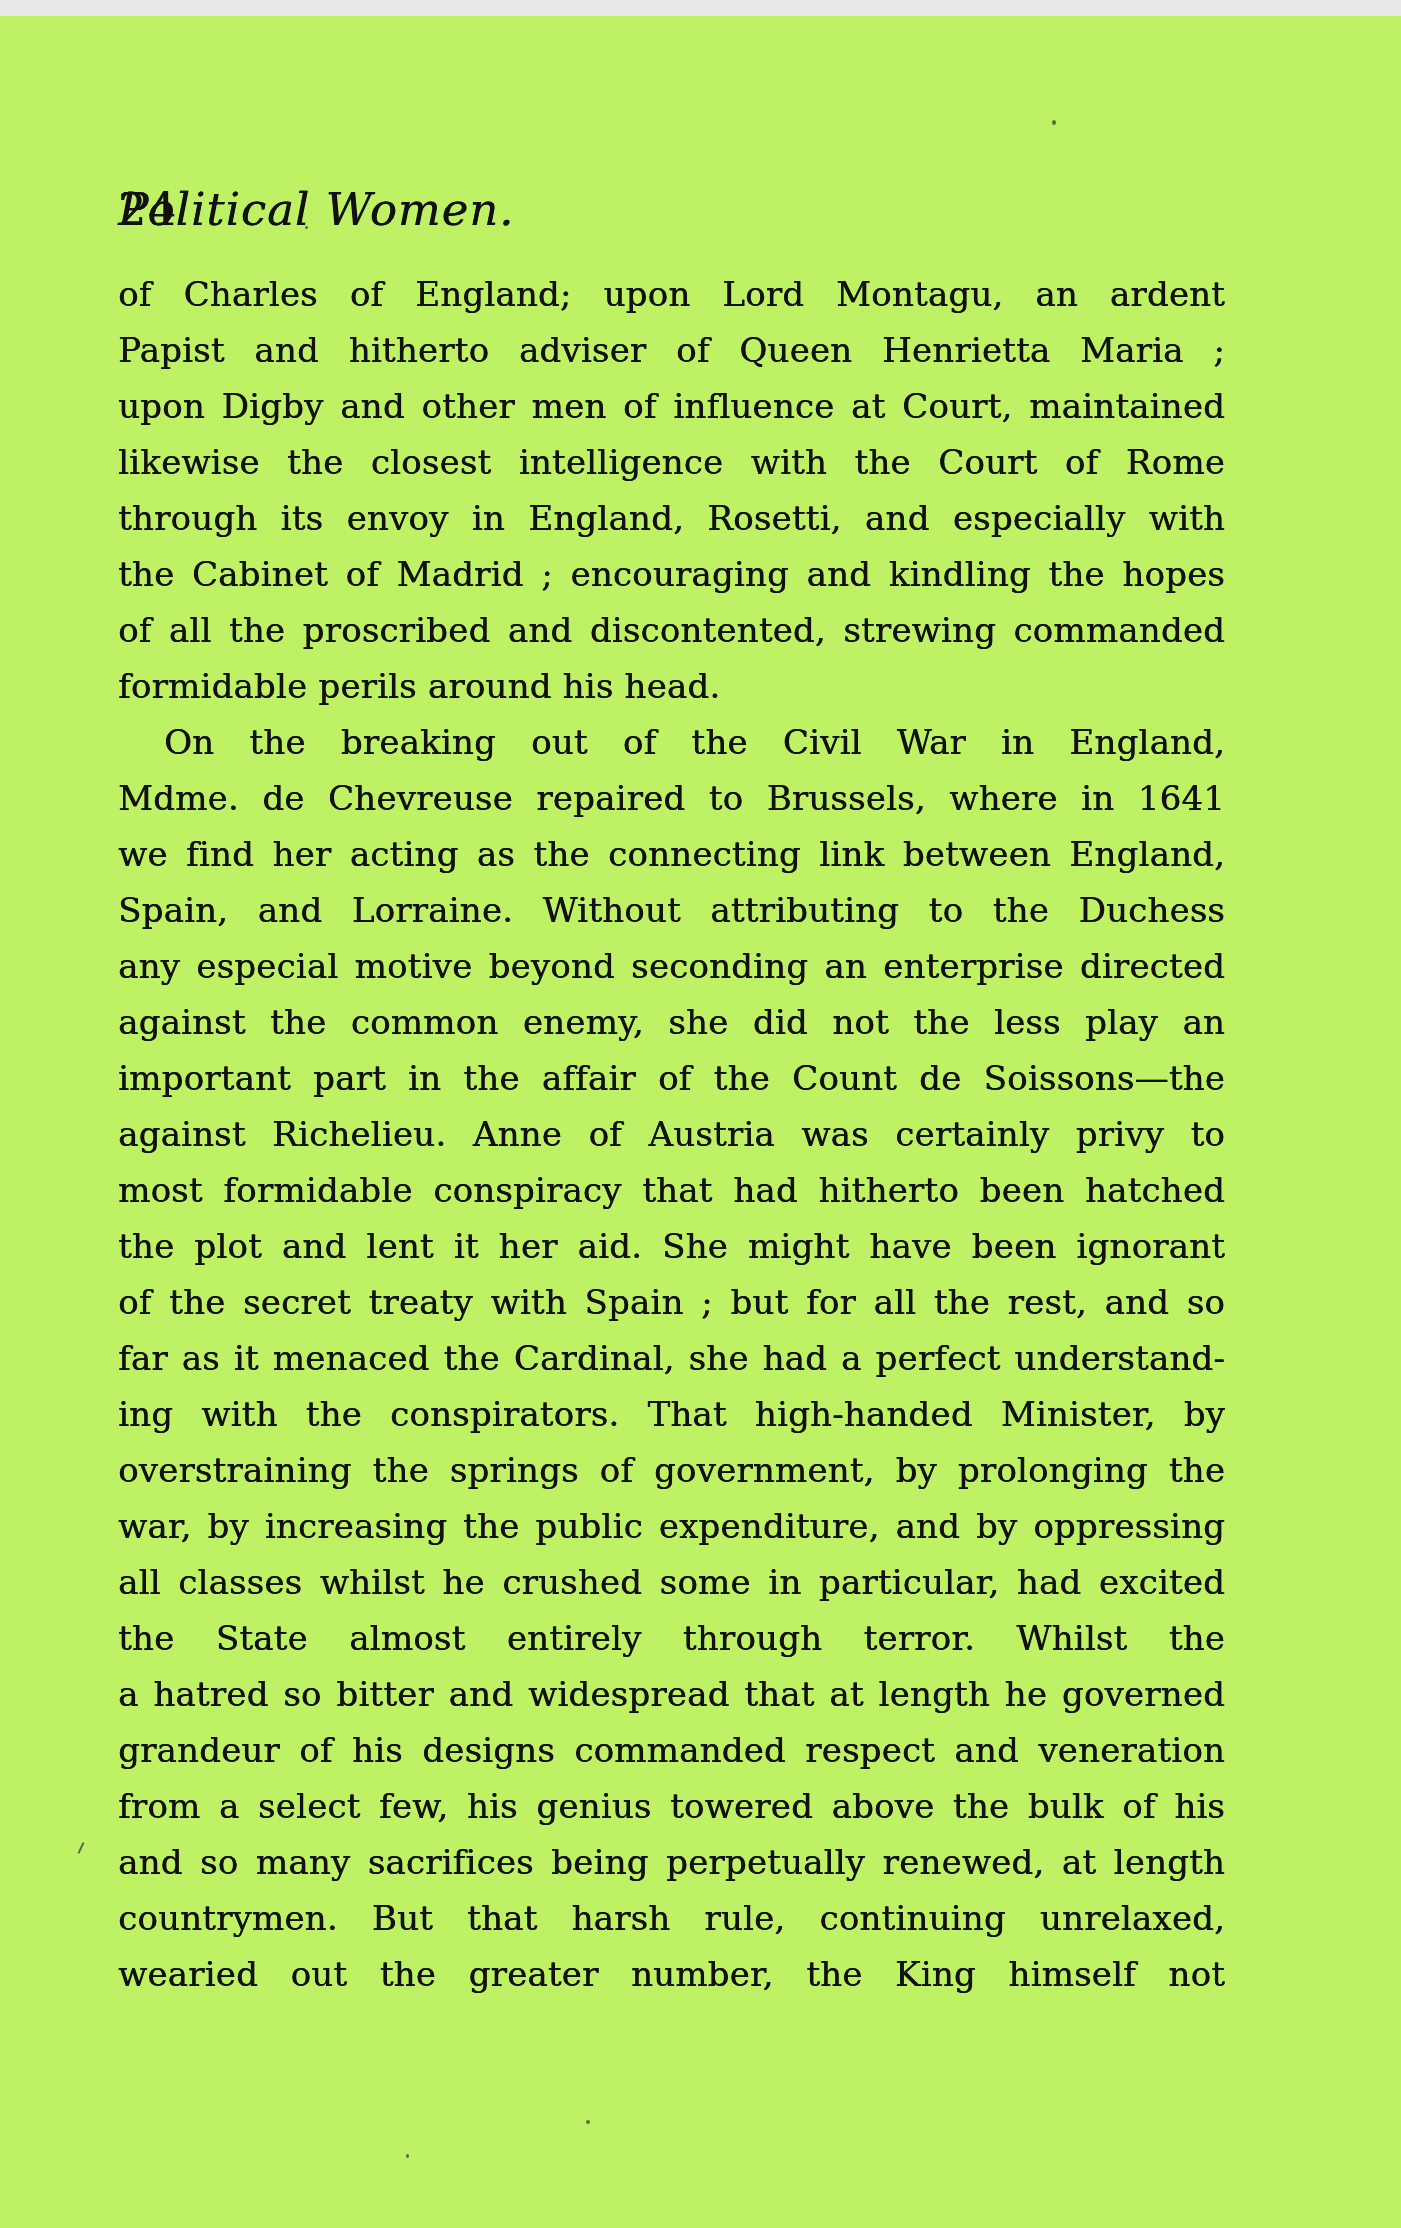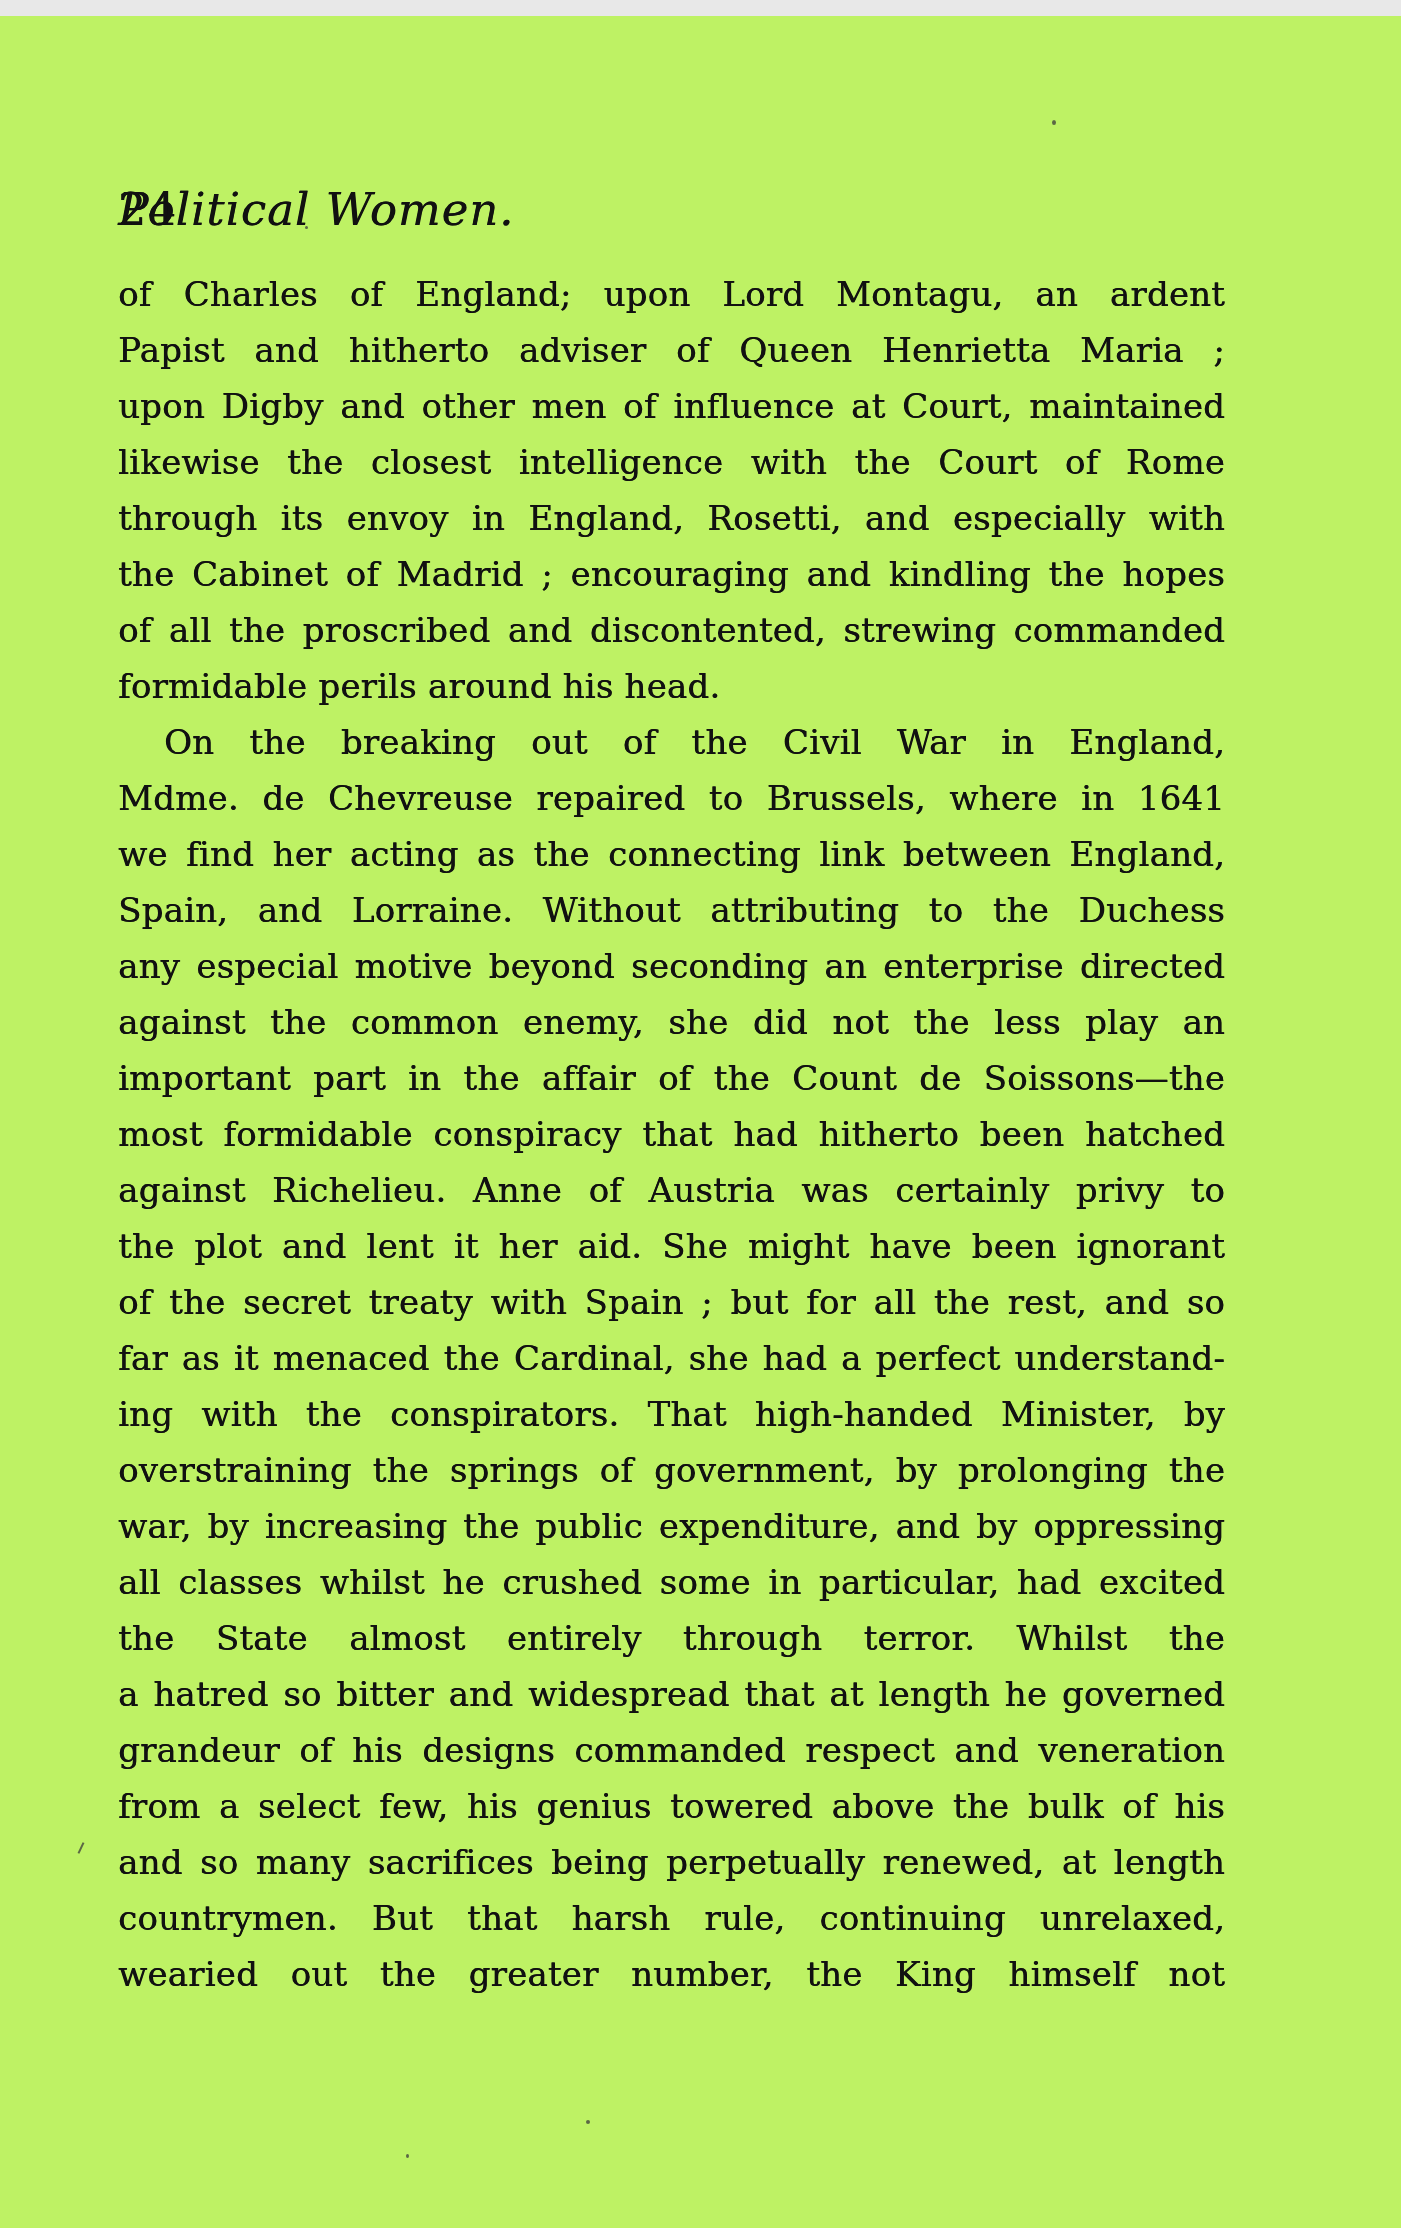--- a/index.html
+++ b/index.html
@@ -97,22 +97,22 @@
       <div class="line">the Cabinet of Madrid ; encouraging and kindling the hopes</div>
       <div class="line">of all the proscribed and discontented, strewing commanded</div>
       <div class="line no-justify">formidable perils around his head.</div>
       <div class="line indent">On the breaking out of the Civil War in England,</div>
       <div class="line">Mdme. de Chevreuse repaired to Brussels, where in 1641</div>
       <div class="line">we find her acting as the connecting link between England,</div>
       <div class="line">Spain, and Lorraine.  Without attributing to the Duchess</div>
       <div class="line">any especial motive beyond seconding an enterprise directed</div>
       <div class="line">against the common enemy, she did not the less play an</div>
       <div class="line">important part in the affair of the Count de Soissons—the</div>
+      <div class="line">against Richelieu.  Anne of Austria was certainly privy to</div>
       <div class="line">most formidable conspiracy that had hitherto been hatched</div>
-      <div class="line">against Richelieu.  Anne of Austria was certainly privy to</div>
       <div class="line">the plot and lent it her aid.  She might have been ignorant</div>
       <div class="line">of the secret treaty with Spain ; but for all the rest, and so</div>
       <div class="line">far as it menaced the Cardinal, she had a perfect understand-</div>
       <div class="line">ing with the conspirators.  That high-handed Minister, by</div>
       <div class="line">overstraining the springs of government, by prolonging the</div>
       <div class="line">war, by increasing the public expenditure, and by oppressing</div>
       <div class="line">all classes whilst he crushed some in particular, had excited</div>
       <div class="line">the State almost entirely through terror.  Whilst the</div>
       <div class="line">a hatred so bitter and widespread that at length he governed</div>
       <div class="line">grandeur of his designs commanded respect and veneration</div>

